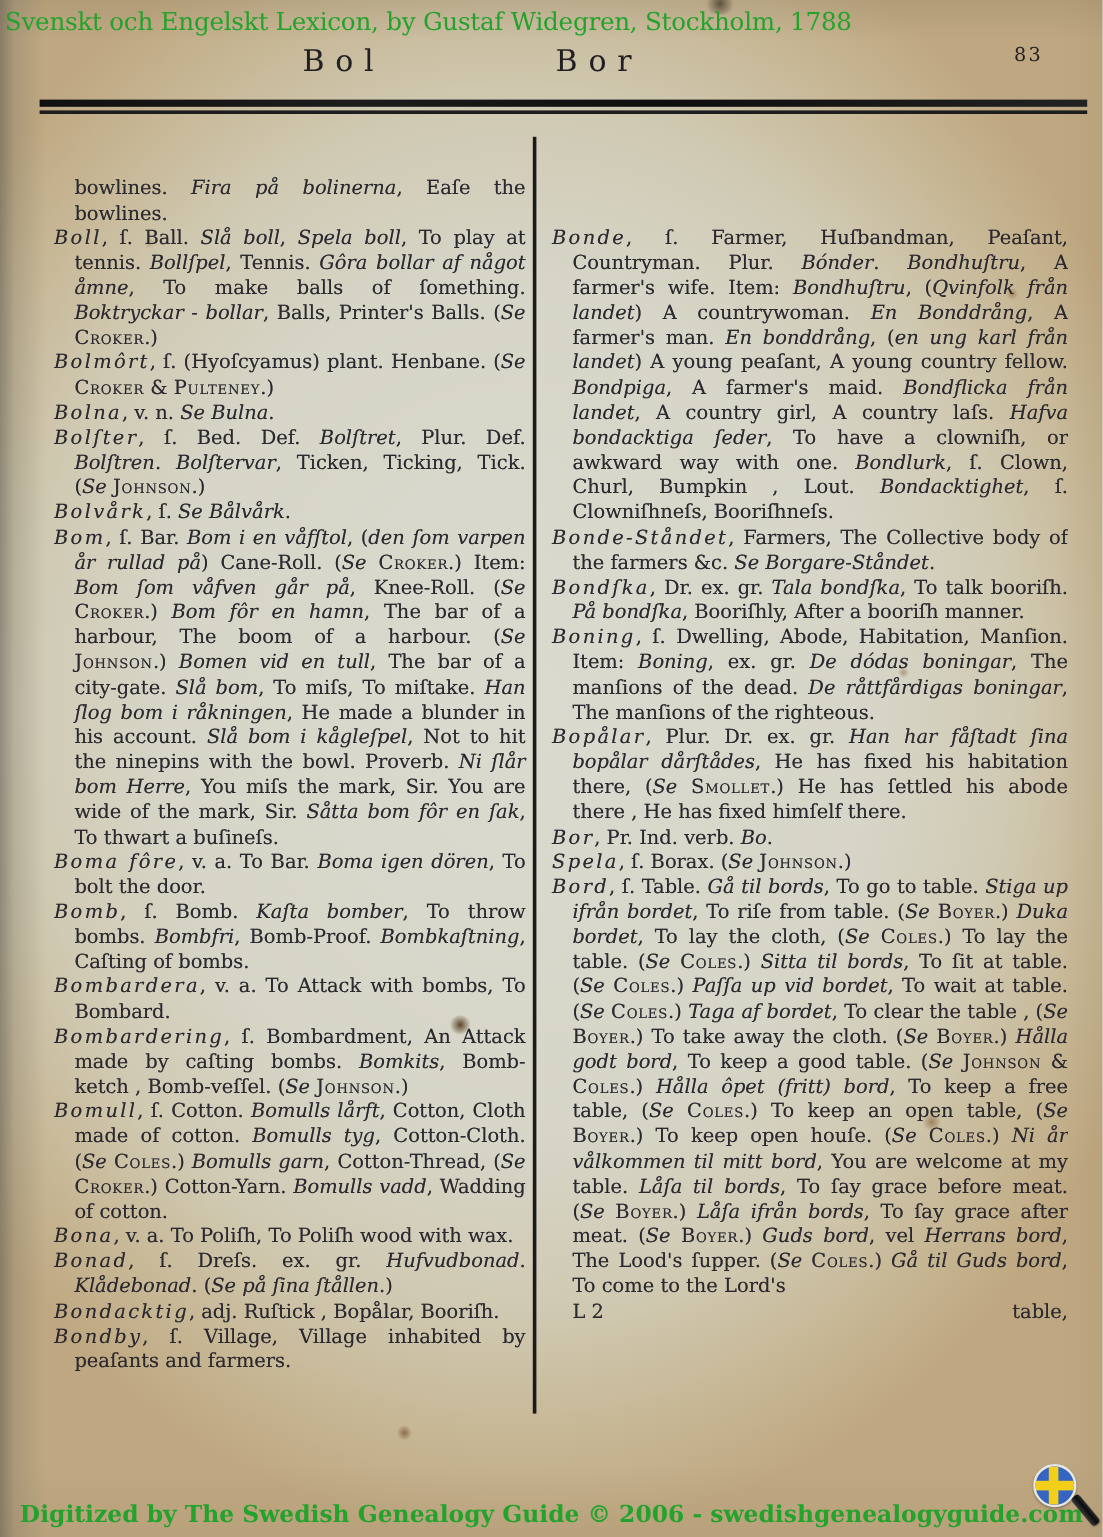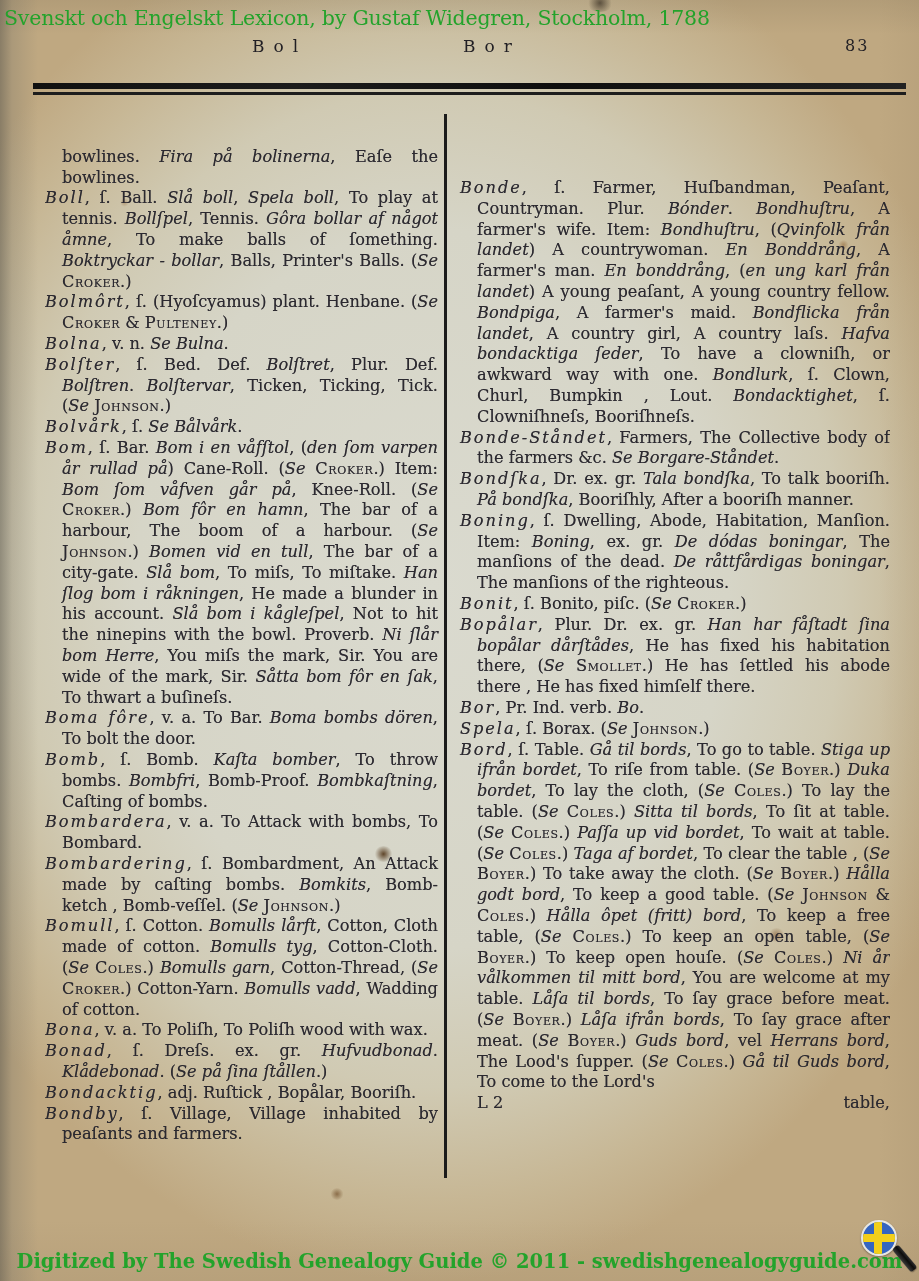--- a/index.html
+++ b/index.html
@@ -37,21 +37,21 @@
     background:radial-gradient(circle, rgba(130,85,40,.45) 0%, rgba(130,85,40,0) 70%); }
   .stain7 { left:120px; top:198px; width:9px; height:9px;
     background:radial-gradient(circle, rgba(140,95,50,.4) 0%, rgba(140,95,50,0) 70%); }
 
   .top-credit {
     position:absolute; left:4px; top:6px;
     font-weight:normal; font-size:20.5px; letter-spacing:-0.2px;
     color:#23a32b; white-space:nowrap;
   }
   .running-head { position:absolute; top:36px; left:0; right:0; height:32px; color:#211f24; }
-  .rh-word { position:absolute; font-size:17px; letter-spacing:9px; }
+  .rh-word { position:absolute; font-size:25px; letter-spacing:9px; }
   .rh-bol { left:252px; }
   .rh-bor { left:463px; }
   .rh-page { position:absolute; left:845px; font-size:16px; letter-spacing:2px; }
 
   .rule-top { position:absolute; left:33px; right:13px; top:83px; height:6px;
     background:linear-gradient(90deg,#101010 0%, #1c1c1c 30%, #0e0e0e 60%, #222 100%); }
   .rule-bottom { position:absolute; left:33px; right:13px; top:92px; height:3px; background:#1d1d1d; }
 
   .columns { position:absolute; left:45px; top:103px; width:845px; height:1086px;
     display:flex; overflow:hidden;align-items:center; }
@@ -118,49 +118,48 @@
 
   <div class="columns">
     <div class="col-left col-text" id="col-left">
         <p class="entry cont"><span class="s-r">bowlines.  </span><span class="s-i">Fira på bolinerna</span><span class="s-r">, Eaſe the bowlines.</span></p>
         <p class="entry"><span class="s-h">Boll</span><span class="s-r">, ſ. Ball. </span><span class="s-i">Slå boll</span><span class="s-r">, </span><span class="s-i">Spela boll</span><span class="s-r">, To play at tennis. </span><span class="s-i">Bollſpel</span><span class="s-r">, Tennis. </span><span class="s-i">Gôra bollar af något åmne</span><span class="s-r">, To make balls of ſomething. </span><span class="s-i">Boktryckar - bollar</span><span class="s-r">, Balls, Printer's Balls. (</span><span class="s-i">Se </span><span class="s-sc">Croker</span><span class="s-r">.)</span></p>
         <p class="entry"><span class="s-h">Bolmôrt</span><span class="s-r">, ſ. (Hyoſcyamus) plant. Henbane. (</span><span class="s-i">Se </span><span class="s-sc">Croker</span><span class="s-r"> &amp; </span><span class="s-sc">Pulteney</span><span class="s-r">.)</span></p>
         <p class="entry"><span class="s-h">Bolna</span><span class="s-r">, v. n. </span><span class="s-i">Se Bulna</span><span class="s-r">.</span></p>
         <p class="entry"><span class="s-h">Bolſter</span><span class="s-r">, ſ. Bed. Def. </span><span class="s-i">Bolſtret</span><span class="s-r">, Plur. Def. </span><span class="s-i">Bolſtren</span><span class="s-r">. </span><span class="s-i">Bolſtervar</span><span class="s-r">, Ticken, Ticking, Tick. (</span><span class="s-i">Se </span><span class="s-sc">Johnson</span><span class="s-r">.)</span></p>
         <p class="entry"><span class="s-h">Bolvårk</span><span class="s-r">, ſ. </span><span class="s-i">Se Bålvårk</span><span class="s-r">.</span></p>
         <p class="entry"><span class="s-h">Bom</span><span class="s-r">, ſ. Bar. </span><span class="s-i">Bom i en våfſtol</span><span class="s-r">, (</span><span class="s-i">den ſom varpen år rullad på</span><span class="s-r">) Cane-Roll. (</span><span class="s-i">Se </span><span class="s-sc">Croker</span><span class="s-r">.) Item: </span><span class="s-i">Bom ſom våfven går på</span><span class="s-r">, Knee-Roll. (</span><span class="s-i">Se </span><span class="s-sc">Croker</span><span class="s-r">.) </span><span class="s-i">Bom fôr en hamn</span><span class="s-r">, The bar of a harbour, The boom of a harbour. (</span><span class="s-i">Se </span><span class="s-sc">Johnson</span><span class="s-r">.) </span><span class="s-i">Bomen vid en tull</span><span class="s-r">, The bar of a city-gate. </span><span class="s-i">Slå bom</span><span class="s-r">, To miſs, To miſtake. </span><span class="s-i">Han ſlog bom i råkningen</span><span class="s-r">, He made a blunder in his account. </span><span class="s-i">Slå bom i kågleſpel</span><span class="s-r">, Not to hit the ninepins with the bowl. Proverb. </span><span class="s-i">Ni ſlår bom Herre</span><span class="s-r">, You miſs the mark, Sir. You are wide of the mark, Sir. </span><span class="s-i">Såtta bom fôr en ſak</span><span class="s-r">, To thwart a buſineſs.</span></p>
-        <p class="entry"><span class="s-h">Boma fôre</span><span class="s-r">, v. a. To Bar. </span><span class="s-i">Boma bombs dören</span><span class="s-r">, To bolt the door.</span></p>
+        <p class="entry"><span class="s-h">Boma fôre</span><span class="s-r">, v. a. To Bar. </span><span class="s-i">Boma igen dören</span><span class="s-r">, To bolt the door.</span></p>
         <p class="entry"><span class="s-h">Bomb</span><span class="s-r">, ſ. Bomb. </span><span class="s-i">Kaſta bomber</span><span class="s-r">, To throw bombs. </span><span class="s-i">Bombfri</span><span class="s-r">, Bomb-Proof. </span><span class="s-i">Bombkaſtning</span><span class="s-r">, Caſting of bombs.</span></p>
         <p class="entry"><span class="s-h">Bombardera</span><span class="s-r">, v. a. To Attack with bombs, To Bombard.</span></p>
         <p class="entry"><span class="s-h">Bombardering</span><span class="s-r">, ſ. Bombardment, An Attack made by caſting bombs. </span><span class="s-i">Bomkits</span><span class="s-r">, Bomb-ketch , Bomb-veſſel. (</span><span class="s-i">Se </span><span class="s-sc">Johnson</span><span class="s-r">.)</span></p>
         <p class="entry"><span class="s-h">Bomull</span><span class="s-r">, ſ. Cotton. </span><span class="s-i">Bomulls lårft</span><span class="s-r">, Cotton, Cloth made of cotton. </span><span class="s-i">Bomulls tyg</span><span class="s-r">, Cotton-Cloth. (</span><span class="s-i">Se </span><span class="s-sc">Coles</span><span class="s-r">.) </span><span class="s-i">Bomulls garn</span><span class="s-r">, Cotton-Thread, (</span><span class="s-i">Se </span><span class="s-sc">Croker</span><span class="s-r">.) Cotton-Yarn. </span><span class="s-i">Bomulls vadd</span><span class="s-r">, Wadding of cotton.</span></p>
         <p class="entry"><span class="s-h">Bona</span><span class="s-r">, v. a. To Poliſh, To Poliſh wood with wax.</span></p>
         <p class="entry"><span class="s-h">Bonad</span><span class="s-r">, ſ. Dreſs. ex. gr. </span><span class="s-i">Hufvudbonad</span><span class="s-r">. </span><span class="s-i">Klådebonad</span><span class="s-r">. (</span><span class="s-i">Se på ſina ſtållen</span><span class="s-r">.)</span></p>
         <p class="entry"><span class="s-h">Bondacktig</span><span class="s-r">, adj. Ruſtick , Bopålar, Booriſh.</span></p>
         <p class="entry"><span class="s-h">Bondby</span><span class="s-r">, ſ. Village, Village inhabited by peaſants and farmers.</span></p>
       </div>
     <div class="divider"></div>
     <div class="col-right col-text" id="col-right">
     <p class="entry"><span class="s-h">Bonde</span><span class="s-r">, ſ. Farmer, Huſbandman, Peaſant, Countryman. Plur. </span><span class="s-i">Bónder</span><span class="s-r">. </span><span class="s-i">Bondhuſtru</span><span class="s-r">, A farmer's wife. Item: </span><span class="s-i">Bondhuſtru</span><span class="s-r">, (</span><span class="s-i">Qvinfolk från landet</span><span class="s-r">) A countrywoman. </span><span class="s-i">En Bonddrång</span><span class="s-r">, A farmer's man. </span><span class="s-i">En bonddrång</span><span class="s-r">, (</span><span class="s-i">en ung karl från landet</span><span class="s-r">) A young peaſant, A young country fellow. </span><span class="s-i">Bondpiga</span><span class="s-r">, A farmer's maid. </span><span class="s-i">Bondflicka från landet</span><span class="s-r">, A country girl, A country laſs. </span><span class="s-i">Hafva bondacktiga ſeder</span><span class="s-r">, To have a clowniſh, or awkward way with one. </span><span class="s-i">Bondlurk</span><span class="s-r">, ſ. Clown, Churl, Bumpkin , Lout. </span><span class="s-i">Bondacktighet</span><span class="s-r">, ſ. Clowniſhneſs, Booriſhneſs.</span></p>
         <p class="entry"><span class="s-h">Bonde-Ståndet</span><span class="s-r">, Farmers, The Collective body of the farmers &amp;c. </span><span class="s-i">Se Borgare-Ståndet</span><span class="s-r">.</span></p>
         <p class="entry"><span class="s-h">Bondſka</span><span class="s-r">, Dr. ex. gr. </span><span class="s-i">Tala bondſka</span><span class="s-r">, To talk booriſh. </span><span class="s-i">På bondſka</span><span class="s-r">, Booriſhly, After a booriſh manner.</span></p>
         <p class="entry"><span class="s-h">Boning</span><span class="s-r">, ſ. Dwelling, Abode, Habitation, Manſion. Item: </span><span class="s-i">Boning</span><span class="s-r">, ex. gr. </span><span class="s-i">De dódas boningar</span><span class="s-r">, The manſions of the dead. </span><span class="s-i">De råttfårdigas boningar</span><span class="s-r">, The manſions of the righteous.</span></p>
-        <p class="entry"><span class="s-h">Bonit</span><span class="s-r">, ſ. Bonito, piſc. (</span><span class="s-i">Se </span><span class="s-sc">Croker</span><span class="s-r">.)</span></p>
         <p class="entry"><span class="s-h">Bopålar</span><span class="s-r">, Plur. Dr. ex. gr. </span><span class="s-i">Han har fåſtadt ſina bopålar dårſtådes</span><span class="s-r">, He has fixed his habitation there, (</span><span class="s-i">Se </span><span class="s-sc">Smollet</span><span class="s-r">.) He has ſettled his abode there , He has fixed himſelf there.</span></p>
         <p class="entry"><span class="s-h">Bor</span><span class="s-r">, Pr. Ind. verb. </span><span class="s-i">Bo</span><span class="s-r">.</span></p>
         <p class="entry"><span class="s-h">Spela</span><span class="s-r">, ſ. Borax. (</span><span class="s-i">Se </span><span class="s-sc">Johnson</span><span class="s-r">.)</span></p>
         <p class="entry"><span class="s-h">Bord</span><span class="s-r">, ſ. Table. </span><span class="s-i">Gå til bords</span><span class="s-r">, To go to table. </span><span class="s-i">Stiga up ifrån bordet</span><span class="s-r">, To riſe from table. (</span><span class="s-i">Se </span><span class="s-sc">Boyer</span><span class="s-r">.) </span><span class="s-i">Duka bordet</span><span class="s-r">, To lay the cloth, (</span><span class="s-i">Se </span><span class="s-sc">Coles</span><span class="s-r">.) To lay the table. (</span><span class="s-i">Se </span><span class="s-sc">Coles</span><span class="s-r">.) </span><span class="s-i">Sitta til bords</span><span class="s-r">, To ſit at table. (</span><span class="s-i">Se </span><span class="s-sc">Coles</span><span class="s-r">.) </span><span class="s-i">Paſſa up vid bordet</span><span class="s-r">, To wait at table. (</span><span class="s-i">Se </span><span class="s-sc">Coles</span><span class="s-r">.) </span><span class="s-i">Taga af bordet</span><span class="s-r">, To clear the table , (</span><span class="s-i">Se </span><span class="s-sc">Boyer</span><span class="s-r">.) To take away the cloth. (</span><span class="s-i">Se </span><span class="s-sc">Boyer</span><span class="s-r">.) </span><span class="s-i">Hålla godt bord</span><span class="s-r">, To keep a good table. (</span><span class="s-i">Se </span><span class="s-sc">Johnson</span><span class="s-r"> &amp; </span><span class="s-sc">Coles</span><span class="s-r">.) </span><span class="s-i">Hålla ôpet (fritt) bord</span><span class="s-r">, To keep a free table, (</span><span class="s-i">Se </span><span class="s-sc">Coles</span><span class="s-r">.) To keep an open table, (</span><span class="s-i">Se </span><span class="s-sc">Boyer</span><span class="s-r">.) To keep open houſe. (</span><span class="s-i">Se </span><span class="s-sc">Coles</span><span class="s-r">.) </span><span class="s-i">Ni år vålkommen til mitt bord</span><span class="s-r">, You are welcome at my table. </span><span class="s-i">Låſa til bords</span><span class="s-r">, To ſay grace before meat. (</span><span class="s-i">Se </span><span class="s-sc">Boyer</span><span class="s-r">.) </span><span class="s-i">Låſa ifrån bords</span><span class="s-r">, To ſay grace after meat. (</span><span class="s-i">Se </span><span class="s-sc">Boyer</span><span class="s-r">.) </span><span class="s-i">Guds bord</span><span class="s-r">, vel </span><span class="s-i">Herrans bord</span><span class="s-r">, The Lood's ſupper. (</span><span class="s-i">Se </span><span class="s-sc">Coles</span><span class="s-r">.) </span><span class="s-i">Gå til Guds bord</span><span class="s-r">, To come to the Lord's</span></p>
         <div class="signature-row">
           <span>L 2</span>
           <span>table,</span>
         </div>
       </div>
   </div>
 
-  <div class="bottom-credit">Digitized by The Swedish Genealogy Guide © 2011 - swedishgenealogyguide.com</div>
+  <div class="bottom-credit">Digitized by The Swedish Genealogy Guide © 2006 - swedishgenealogyguide.com</div>
 
   <div class="flag-icon">
     <div class="lens">
       <div class="cross-v"></div>
       <div class="cross-h"></div>
     </div>
     <div class="handle"></div>
   </div>
 </div>
 

